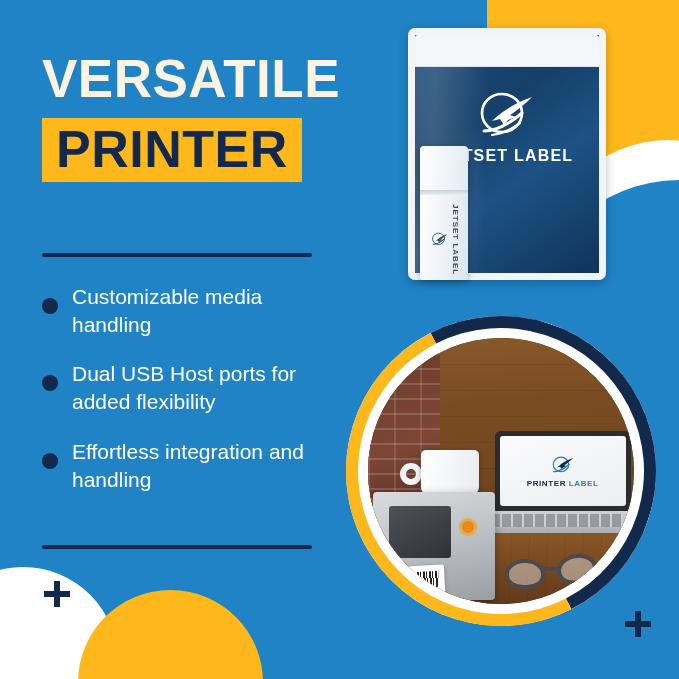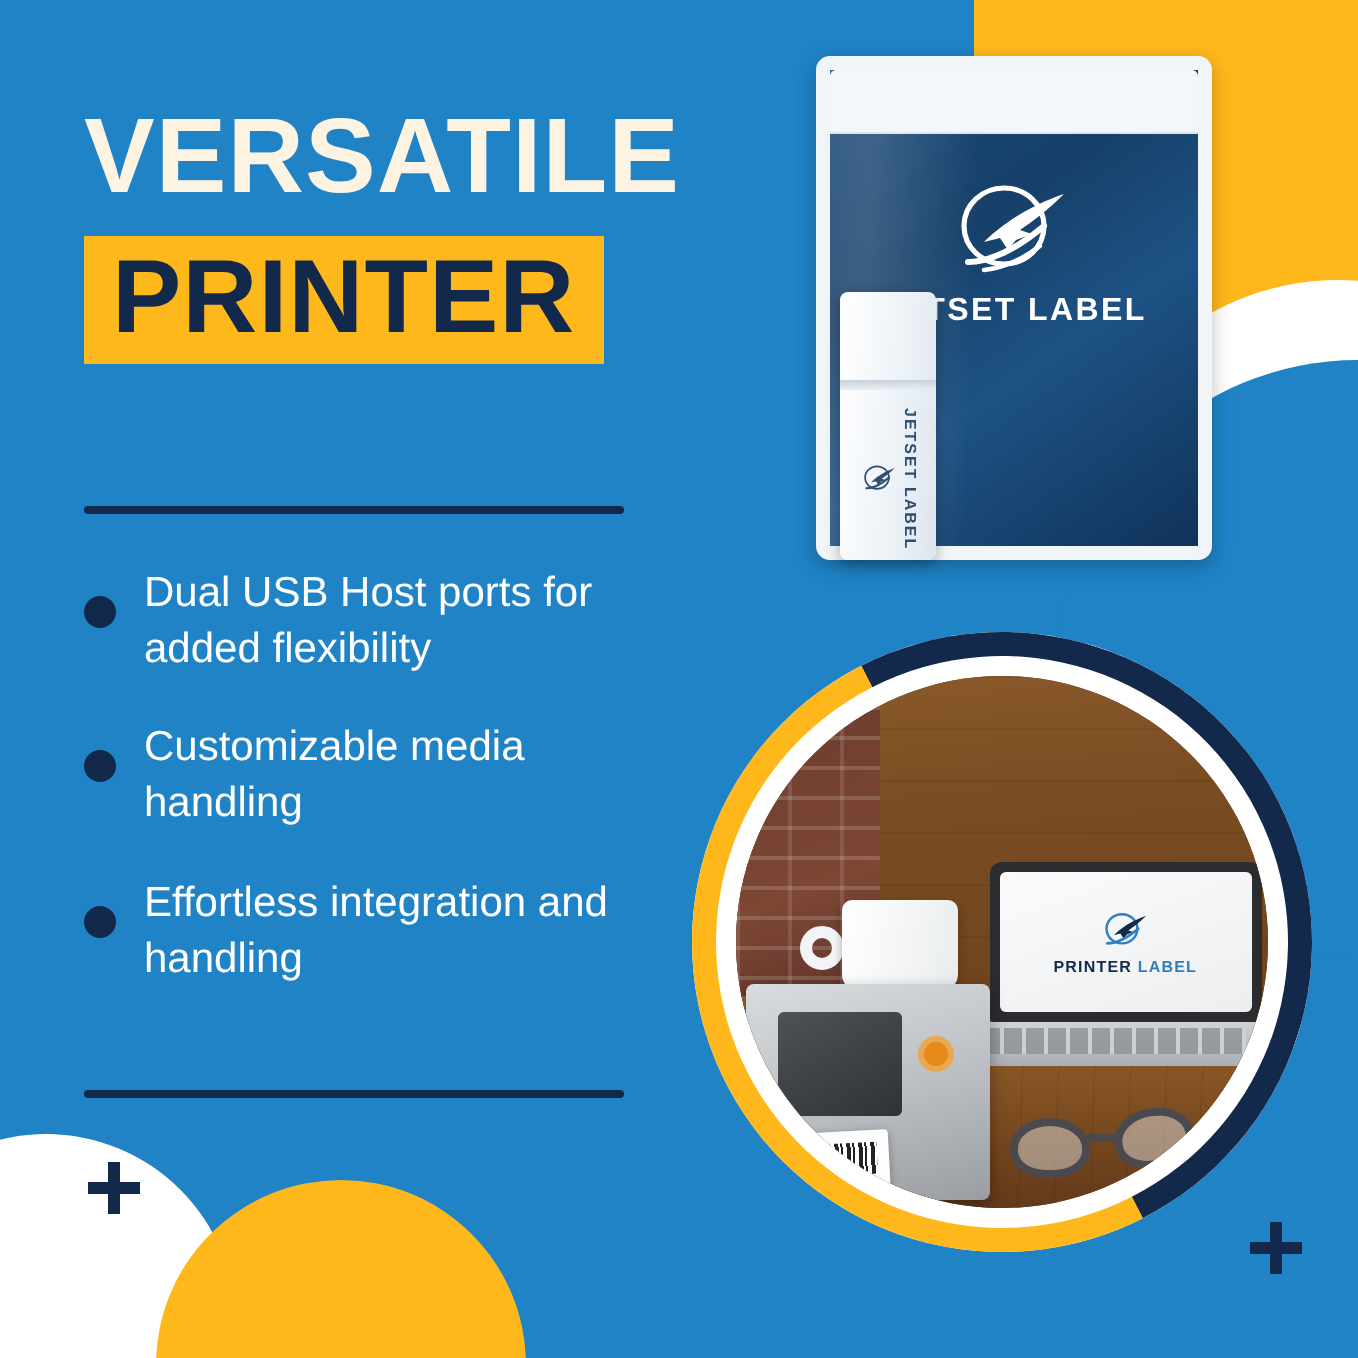--- a/index.html
+++ b/index.html
@@ -403,25 +403,25 @@
     <div id="headline-line2-wrap">
       <div id="headline-line2">PRINTER</div>
     </div>
   </div>
 
   <div class="divider" id="divider-top"></div>
 
   <div id="bullet-list">
     <div class="bullet-row">
       <div class="bullet-dot"></div>
-      <div class="bullet-text">Dual USB Host ports for added flexibility</div>
+      <div class="bullet-text">Customizable media handling</div>
     </div>
     <div class="bullet-row">
       <div class="bullet-dot"></div>
-      <div class="bullet-text">Customizable media handling</div>
+      <div class="bullet-text">Dual USB Host ports for added flexibility</div>
     </div>
     <div class="bullet-row">
       <div class="bullet-dot"></div>
       <div class="bullet-text">Effortless integration and handling</div>
     </div>
   </div>
 
   <div class="divider" id="divider-bottom"></div>
 
   <div class="plus" id="plus-bottom-left"></div>

